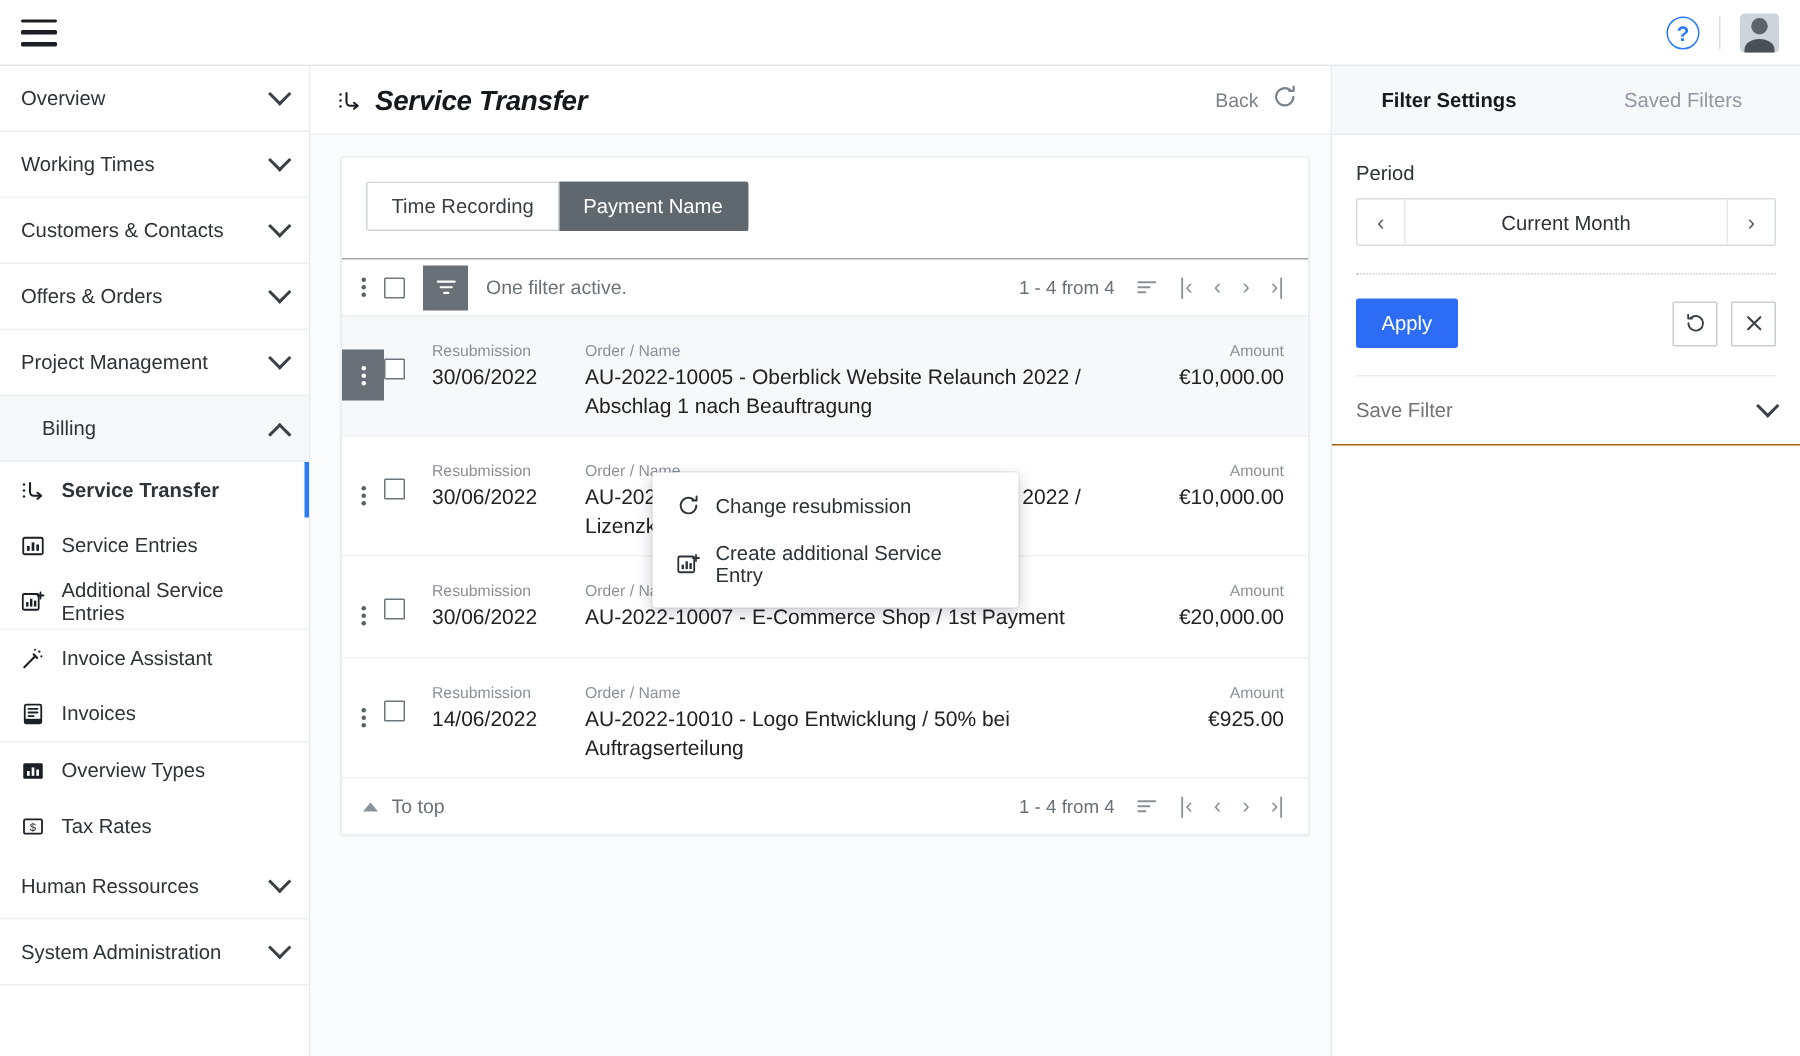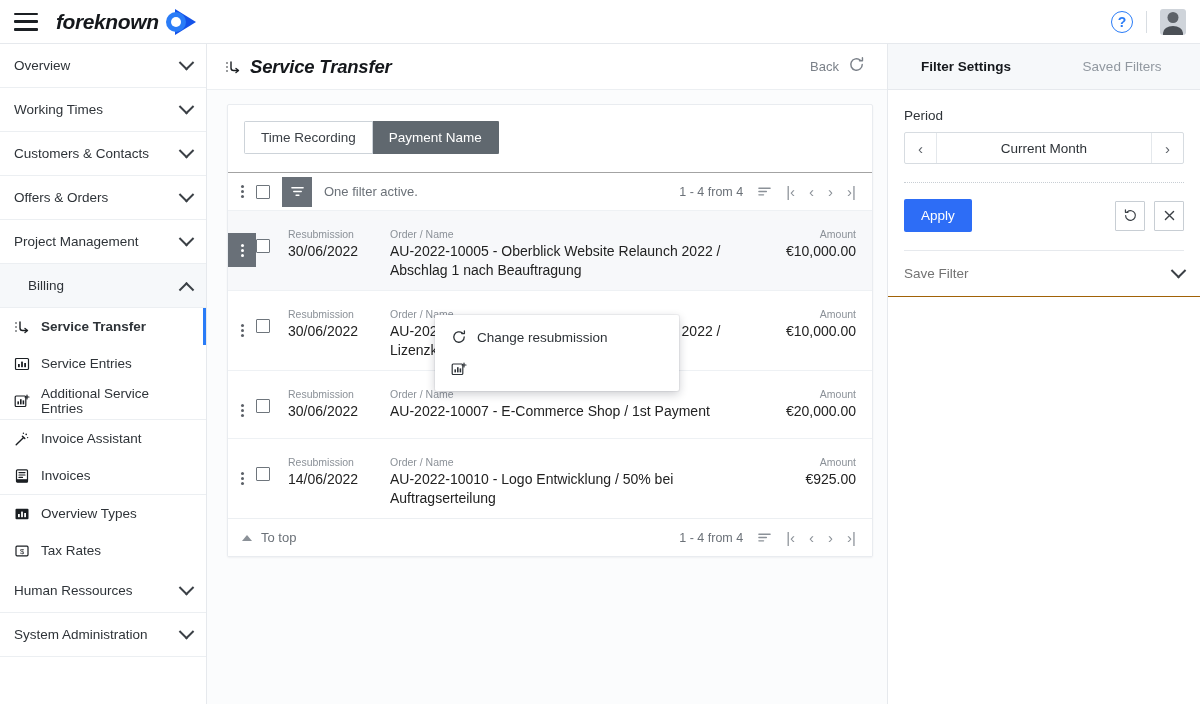--- a/index.html
+++ b/index.html
@@ -260,27 +260,20 @@
 </head>
 <body>
 
 <div class="app">
 
   <div class="topbar">
     <div class="hamburger">
       <i></i>
         <i></i>
         <i></i>
-    </div>
-    <div class="brand">
-      <div class="brand-name">foreknown</div>
-      <div class="brand-logo">
-        <div class="tri"></div>
-          <div class="circ"></div>
-      </div>
     </div>
     <div class="topbar-spacer"></div>
     <div class="top-right">
       <div class="help-icon">?</div>
       <div class="vdiv"></div>
       <div class="avatar"></div>
     </div>
   </div>
 
   <div class="body">
@@ -591,20 +584,21 @@
         <div class="ctxitem">
           <span class="ico">
             <svg viewBox="0 0 16 16" fill="none" stroke="#2e3338" stroke-width="1.2">
               <rect x="1.2" y="3" width="10.6" height="10.5" rx="1"></rect>
               <rect x="3.4" y="8.4" width="1.6" height="3" fill="#2e3338" stroke="none"></rect>
               <rect x="6" y="6.2" width="1.6" height="5.2" fill="#2e3338" stroke="none"></rect>
               <rect x="8.6" y="7.4" width="1.6" height="4" fill="#2e3338" stroke="none"></rect>
               <path d="M13 2 v4 M11 4 h4" stroke-linecap="round"></path>
             </svg>
           </span>
+          <span>Create additional Service Entry</span>
         </div>
       </div>
 
     </div>
 
     <div class="filterpanel">
       <div class="fp-tabs">
         <div class="fp-tab on">Filter Settings</div>
         <div class="fp-tab off">Saved Filters</div>
       </div>

